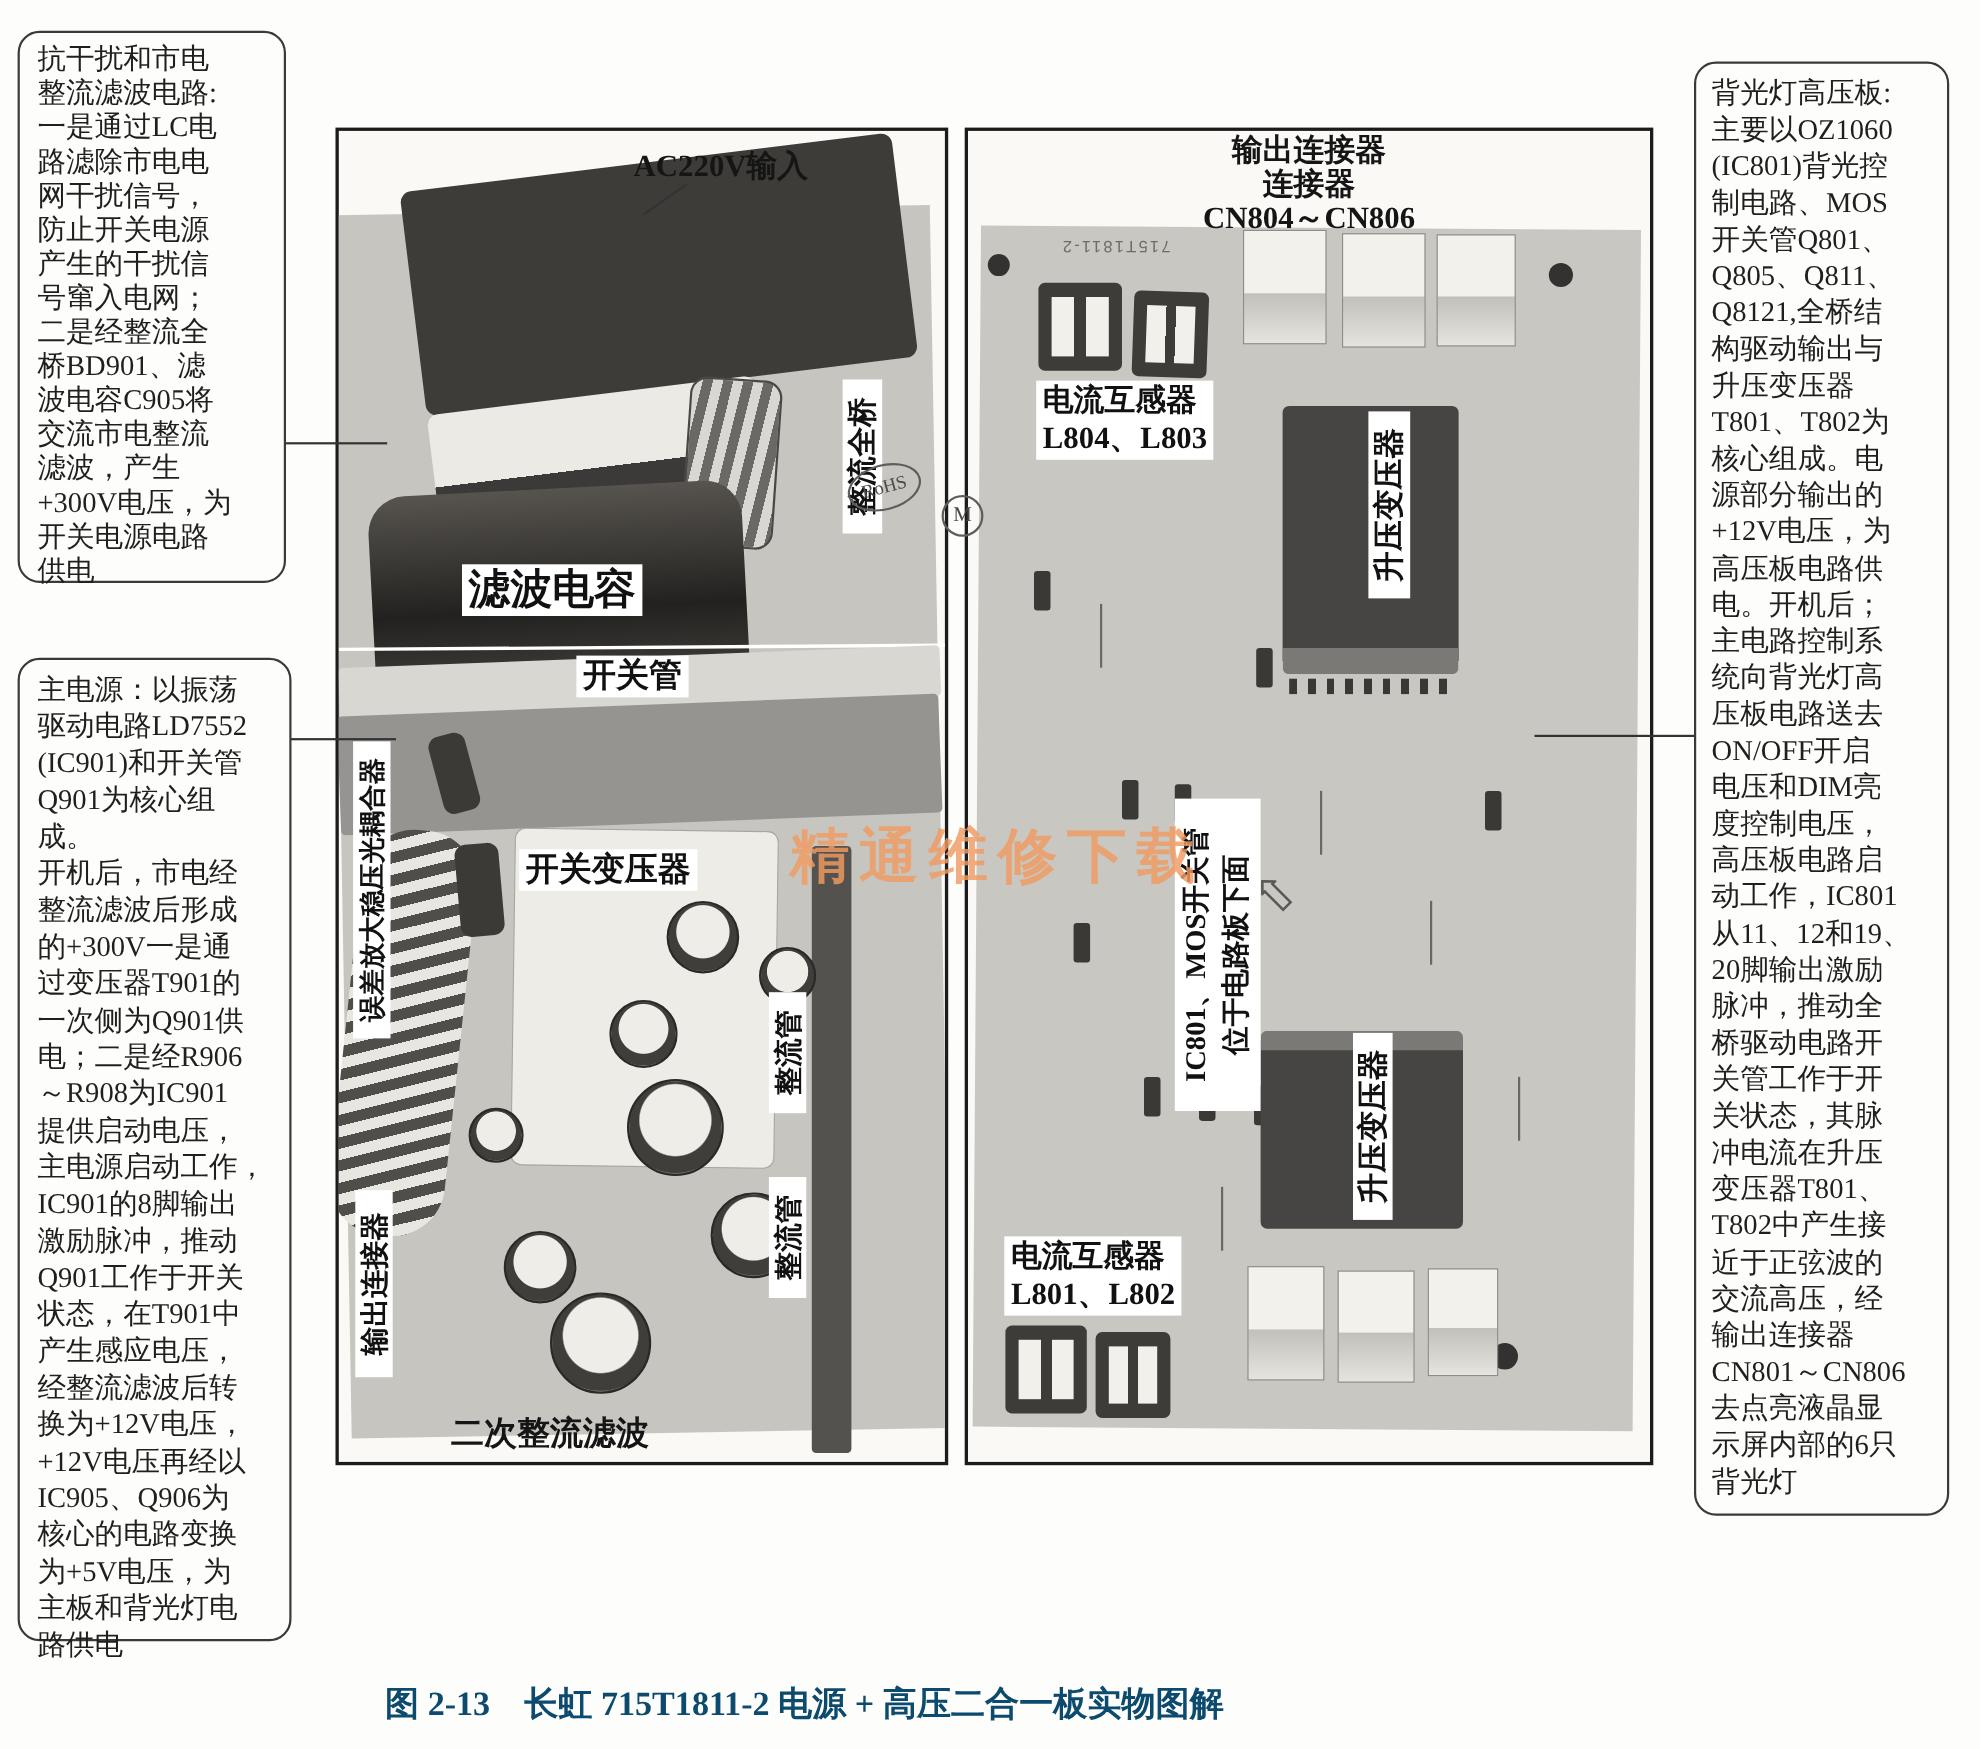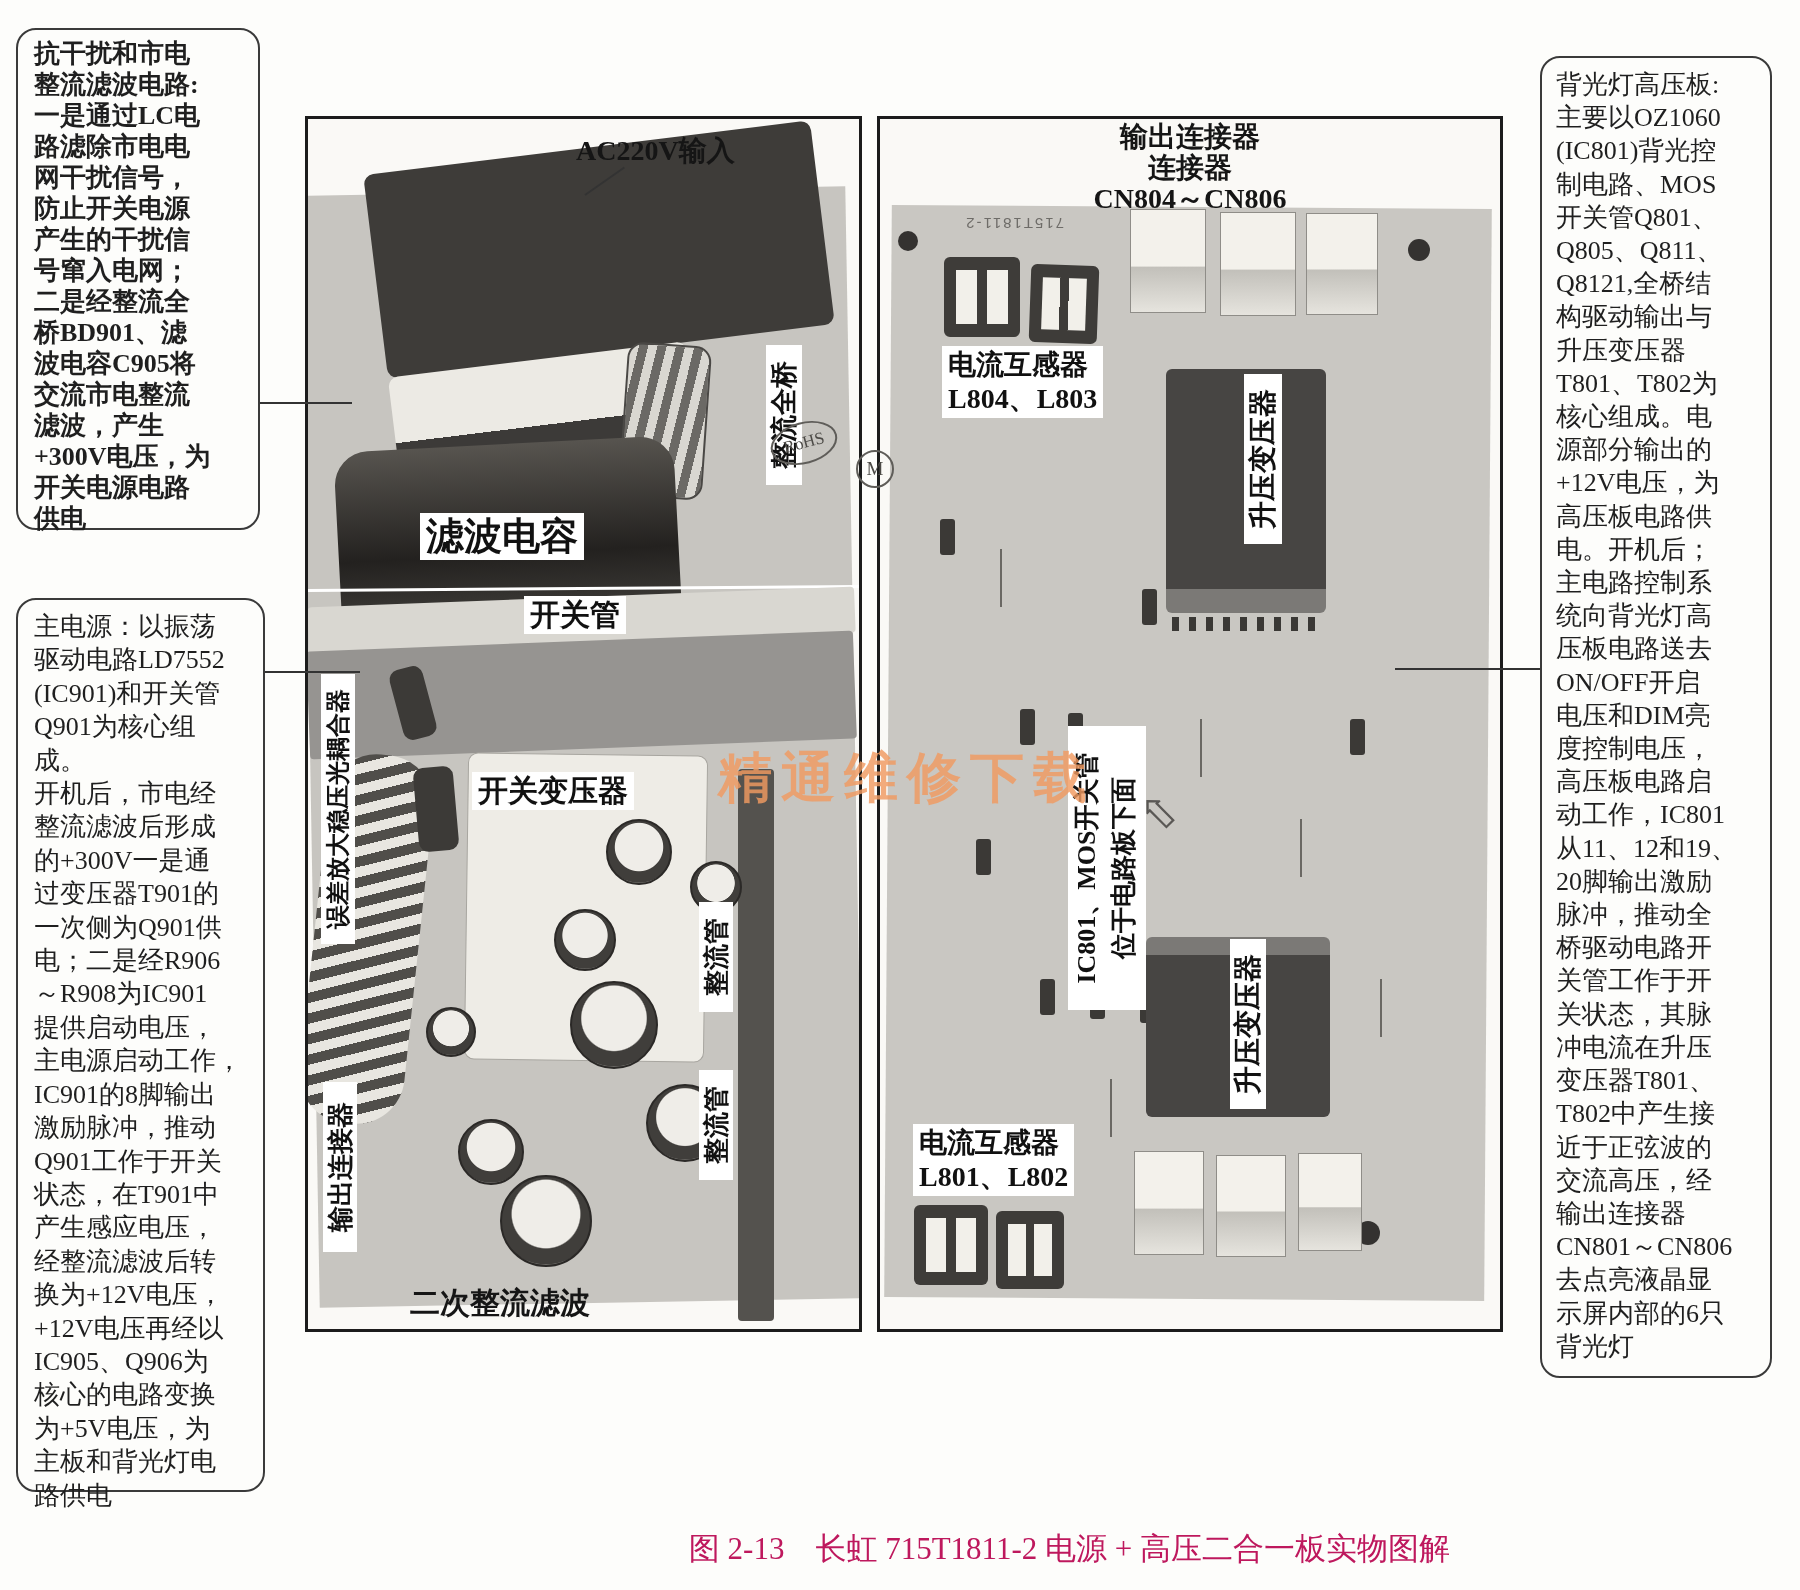--- a/index.html
+++ b/index.html
@@ -33,21 +33,21 @@
   .dio{position:absolute;width:15px;height:36px;background:#3b3936;border-radius:3px;}
   .wire{position:absolute;width:2px;height:58px;background:#6a6863;}
   .dot{position:absolute;border-radius:50%;background:#343230;}
   .wm{position:absolute;z-index:40;font-family:"Liberation Sans","DejaVu Sans",sans-serif;font-weight:bold;}
 </style>
 </head>
 <body>
 
 <div id="page">
 
-  <div class="tbox pre" style="left:16px;top:28px;width:244px;height:502px;padding:8px 6px 0 16px;font-size:26px;line-height:31px;font-weight:bold;">抗干扰和市电
+  <div class="tbox pre" style="left:16px;top:28px;width:244px;height:502px;padding:8px 6px 0 16px;font-size:26px;line-height:31px;">抗干扰和市电
 整流滤波电路:
 一是通过LC电
 路滤除市电电
 网干扰信号，
 防止开关电源
 产生的干扰信
 号窜入电网；
 二是经整流全
 桥BD901、滤
 波电容C905将
@@ -260,15 +260,15 @@
 L801、L802</div>
 
 
   <div class="freetext" style="left:770px;top:422px;width:64px;height:38px;border:2px solid #5f5d59;border-radius:50%;
               text-align:center;line-height:38px;font-size:17px;color:#4c4a46;transform:rotate(-15deg);font-weight:400;">RoHS</div>
   <div class="freetext" style="left:856px;top:450px;width:34px;height:34px;border:2px solid #5f5d59;border-radius:50%;
               text-align:center;line-height:34px;font-size:19px;color:#4c4a46;font-weight:400;">M</div>
 
   <div class="wm" style="left:718px;top:742px;font-size:54px;letter-spacing:9px;color:rgba(240,154,96,.82);">精通维修下载</div>
 
-  <div class="freetext" style="left:350px;top:1528px;width:1100px;text-align:right;font-size:31px;color:#be185d;font-weight:400;">图 2-13　长虹 715T1811-2 电源 + 高压二合一板实物图解</div>
+  <div class="freetext" style="left:350px;top:1528px;width:1100px;text-align:left;font-size:31px;color:#0c4a6e;font-weight:700;">图 2-13　长虹 715T1811-2 电源 + 高压二合一板实物图解</div>
 
 </div>
 
 </body></html>

